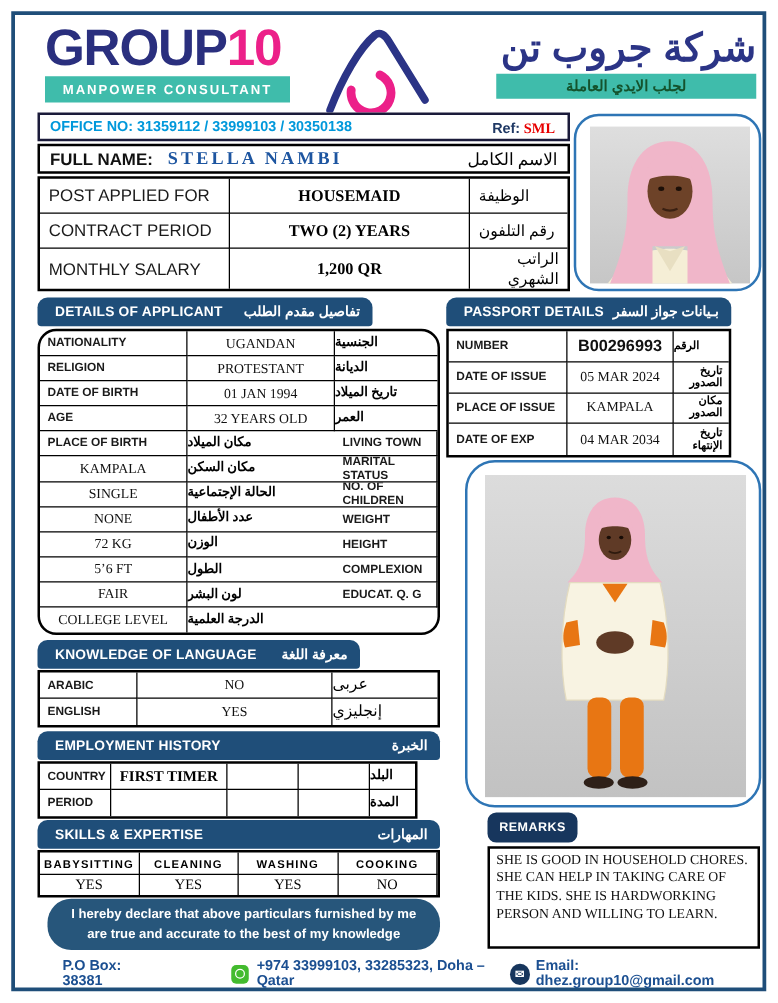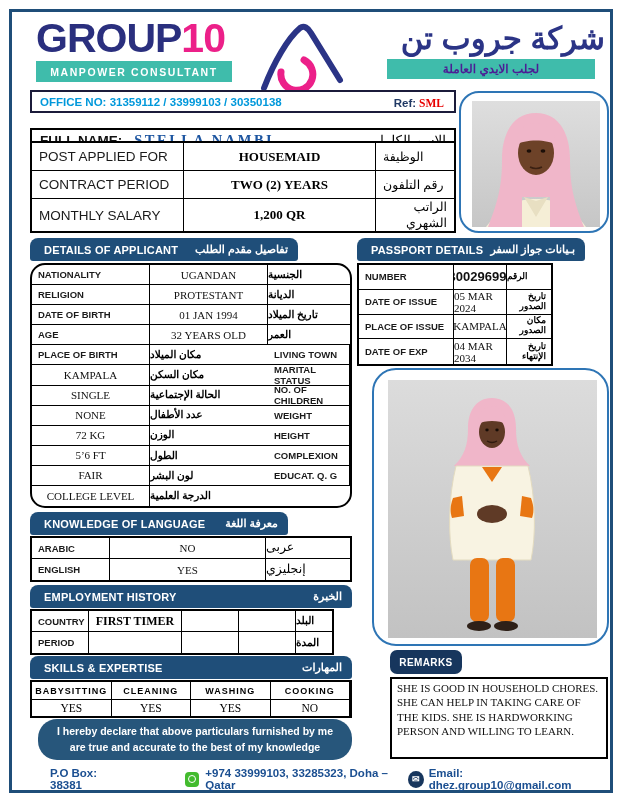--- a/index.html
+++ b/index.html
@@ -8,28 +8,28 @@
   .abs { position:absolute; }
 
   
   .logo-en { left:36px; top:18px; width:205px; }
   .logo-word { font-size:41px; font-weight:bold; letter-spacing:-1px; color:#2a2f7e; line-height:1; font-family:"Liberation Sans",sans-serif; }
   .logo-word .num { color:#ec2089; }
   .logo-band { margin-top:2px; width:196px; height:21px; background:#3fbcab; color:#fff; font-size:10.5px; font-weight:bold; letter-spacing:1.6px; display:flex; align-items:center; justify-content:center; }
   .logo-mark { left:258px; top:20px; width:88px; height:74px; }
   .brand-ar { left:372px; top:20px; width:233px; text-align:right; direction:rtl; }
   .brand-ar-name { font-size:31px; font-weight:bold; color:#2b3486; line-height:1.2; }
-  .brand-ar-band { margin-top:2px; margin-right:10px; width:208px; height:20px; background:#3fbcab; color:#4c1d95; font-size:12px; font-weight:bold; display:flex; align-items:center; justify-content:center; margin-left:auto; }
+  .brand-ar-band { margin-top:2px; margin-right:0; width:208px; height:20px; background:#3fbcab; color:#14532d; font-size:12px; font-weight:bold; display:flex; align-items:center; justify-content:center; margin-left:auto; }
 
   
   .office-row { left:30px; top:90px; width:426px; height:23px; border:2px solid #1b1b3a; display:flex; align-items:center; justify-content:space-between; padding:0 10px 0 8px; background:#fff; }
   .office-txt { color:#0098db; font-weight:bold; font-size:11.5px; }
   .ref-lbl { color:#1f3864; font-weight:bold; font-size:11.5px; }
   .ref-val { color:#e80000; font-weight:bold; font-size:11.5px; font-family:"Liberation Serif",serif; margin-left:3px; }
-  .name-row { left:30px; top:128px; width:426px; height:24px; border:2px solid #000; display:flex; align-items:center; padding:0 8px; background:#fff; }
+  .name-row { left:30px; top:115px; width:426px; height:24px; border:2px solid #000; display:flex; align-items:center; padding:0 8px; background:#fff; }
   .name-lbl { font-size:13.5px; font-weight:bold; color:#111; }
   .name-val { font-size:14.5px; font-weight:bold; color:#1d55a0; letter-spacing:2.5px; font-family:"Liberation Serif",serif; margin-left:12px; }
   .name-ar { margin-left:auto; font-family:"Liberation Serif",serif; font-size:13.5px; direction:rtl; }
 
   .pos-table { left:30px; top:141px; width:426px; height:92px; border:2px solid #000; display:grid; grid-template-columns:152px 1fr 78px; grid-template-rows:repeat(3,1fr); background:#fff; }
   .pos-table > div { border-right:1.5px solid #000; border-bottom:1.5px solid #000; display:flex; align-items:center; padding:0 7px; }
   .pos-table > div:nth-child(3n) { border-right:none; justify-content:flex-end; direction:rtl; font-family:"Liberation Serif",serif; font-size:12.5px; }
   .pos-table > div:nth-child(n+7) { border-bottom:none; }
   .pos-lbl { font-size:13.5px; color:#1a1a1a; }
   .pos-val { justify-content:center !important; font-family:"Liberation Serif",serif; font-weight:bold; font-size:13px; }
@@ -46,21 +46,21 @@
   .sec-hdr .ar { font-size:11px; font-weight:bold; direction:rtl; }
 
   
   .dtable { border:2px solid #000; background:#fff; display:grid; }
   .dtable > div { border-right:1.3px solid #000; border-bottom:1.3px solid #000; display:flex; align-items:center; overflow:hidden; }
   .cell-lbl { font-size:9.5px; font-weight:bold; color:#1a1a1a; padding-left:6px; }
   .cell-val { justify-content:center !important; font-family:"Liberation Serif",serif; font-size:11px; color:#111; }
   .cell-ar  { justify-content:flex-end !important; direction:rtl; font-family:"Liberation Serif",serif; font-weight:bold; font-size:10.5px; padding-right:5px; border-right:none !important; line-height:1.1; text-align:right; }
   .app-table { left:30px; top:263px; width:322px; height:245px; grid-template-columns:118px 1fr 82px; grid-template-rows:repeat(12,1fr);border-radius:15px; }
   .app-table > div:nth-child(n+34) { border-bottom:none; }
-  .pp-table { left:357px; top:263px; width:196px; height:103px; grid-template-columns:95px 1fr 44px; grid-template-rows:repeat(4,1fr); }
+  .pp-table { left:357px; top:263px; width:228px; height:103px; grid-template-columns:95px 1fr 44px; grid-template-rows:repeat(4,1fr); }
   .pp-table > div:nth-child(n+10) { border-bottom:none; }
   .pp-table .cell-ar { font-size:9px; }
   .pp-num { font-weight:bold; font-size:13px; font-family:"Liberation Sans",sans-serif !important; }
   .lang-table { left:30px; top:536px; width:322px; height:46px; grid-template-columns:78px 1fr 84px; grid-template-rows:repeat(2,1fr); }
   .lang-table > div:nth-child(n+4) { border-bottom:none; }
   .lang-table .cell-ar { font-size:12.5px; font-weight:normal; }
   .emp-table { left:30px; top:609px; width:304px; height:46px; grid-template-columns:57px 93px 57px 57px 1fr; grid-template-rows:repeat(2,1fr); }
   .emp-table > div:nth-child(n+6) { border-bottom:none; }
   .emp-val { justify-content:center !important; font-family:"Liberation Serif",serif; font-size:12px; font-weight:bold; }
   .skl-table { left:30px; top:680px; width:322px; height:38px; grid-template-columns:repeat(4,1fr); grid-template-rows:18px 1fr; }

